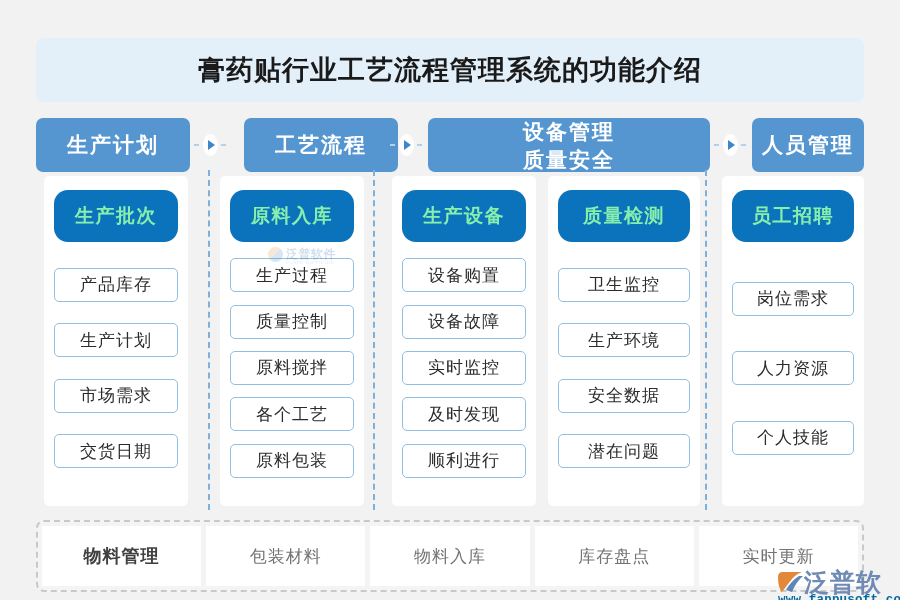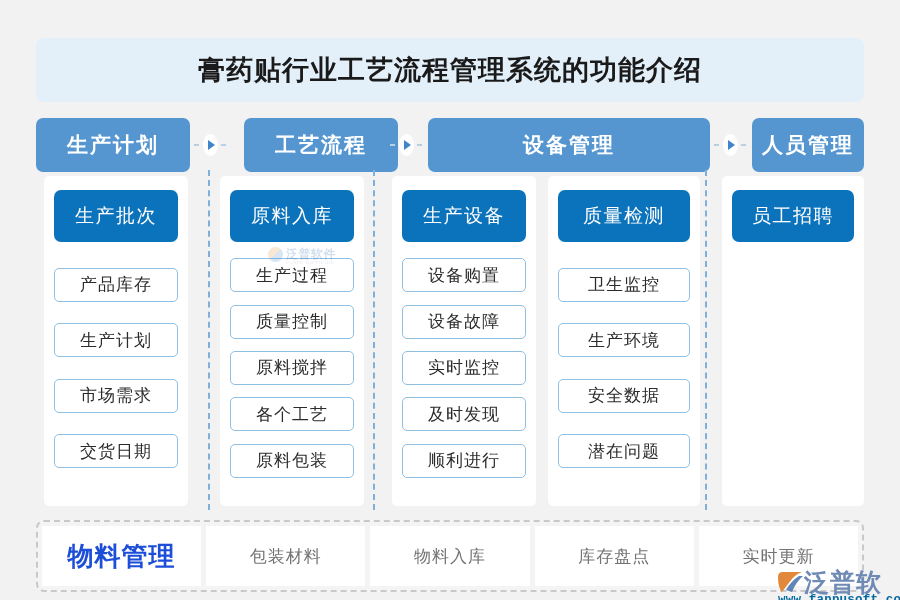--- a/index.html
+++ b/index.html
@@ -101,25 +101,25 @@
     border-radius: 5px;
     padding: 14px 10px 10px 10px;
     display: flex;
     flex-direction: column;
     align-items: center;
   }
   .col-head {
     width: 100%;
     height: 52px;
     background: #0b72bc;
-    border-radius: 7px;
-    display: flex; align-items: center; justify-content: center;
-    color: #ffffff;
+    border-radius: 14px;
+    display: flex; align-items: center; justify-content: center;
+    color: #86efac;
     font-size: 19px;
-    font-weight: 400;
+    font-weight: 700;
     letter-spacing: 1.5px;
     flex: 0 0 auto;
   }
   .items {
     width: 100%;
     flex: 1 1 auto;
     display: flex;
     flex-direction: column;
     justify-content: space-evenly;
     align-items: center;
@@ -152,23 +152,23 @@
   }
   .bcell {
     flex: 1 1 0;
     background: #ffffff;
     display: flex; align-items: center; justify-content: center;
     font-size: 17px;
     color: #737373;
     letter-spacing: 1px;
   }
   .bcell.lead {
-    font-size: 26px;
+    font-size: 18px;
     font-weight: 700;
-    color: #1d4ed8;
+    color: #404040;
   }
 
   
   .watermark {
     position: absolute;
     left: 268px; top: 226px;
     opacity: 0.20;
     display: flex; align-items: center; gap: 3px;
     pointer-events: none;
   }
@@ -238,20 +238,21 @@
 
     <div class="arrow-conn" style="left:359px;">
       <span class="dashL"></span>
       <span class="ell"></span>
       <span class="tri"></span>
       <span class="dashR"></span>
     </div>
 
     <div class="hdr-pill wide" style="left:392px;width:282px;">
       <span class="hdr-label">设备管理</span>
+      <span class="hdr-label">质量安全</span>
     </div>
 
     <div class="arrow-conn" style="left:683px;">
       <span class="dashL"></span>
       <span class="ell"></span>
       <span class="tri"></span>
       <span class="dashR"></span>
     </div>
 
     <div class="hdr-pill" style="left:716px;width:112px;">
@@ -300,20 +301,25 @@
     <div class="items">
       <div class="item">卫生监控</div>
       <div class="item">生产环境</div>
       <div class="item">安全数据</div>
       <div class="item">潜在问题</div>
     </div>
   </div>
 
   <div class="col" style="left:722px;width:142px;height:330px;">
     <div class="col-head">员工招聘</div>
+    <div class="items">
+      <div class="item">岗位需求</div>
+      <div class="item">人力资源</div>
+      <div class="item">个人技能</div>
+    </div>
   </div>
 
   <div class="watermark">
     <span class="wm-mark"></span>
     <span class="wm-txt">泛普软件</span>
     <span class="wm-sub">FANPU SOFTWARE</span>
   </div>
 
   <div class="bottom-bar">
     <div class="bcell lead">物料管理</div>

